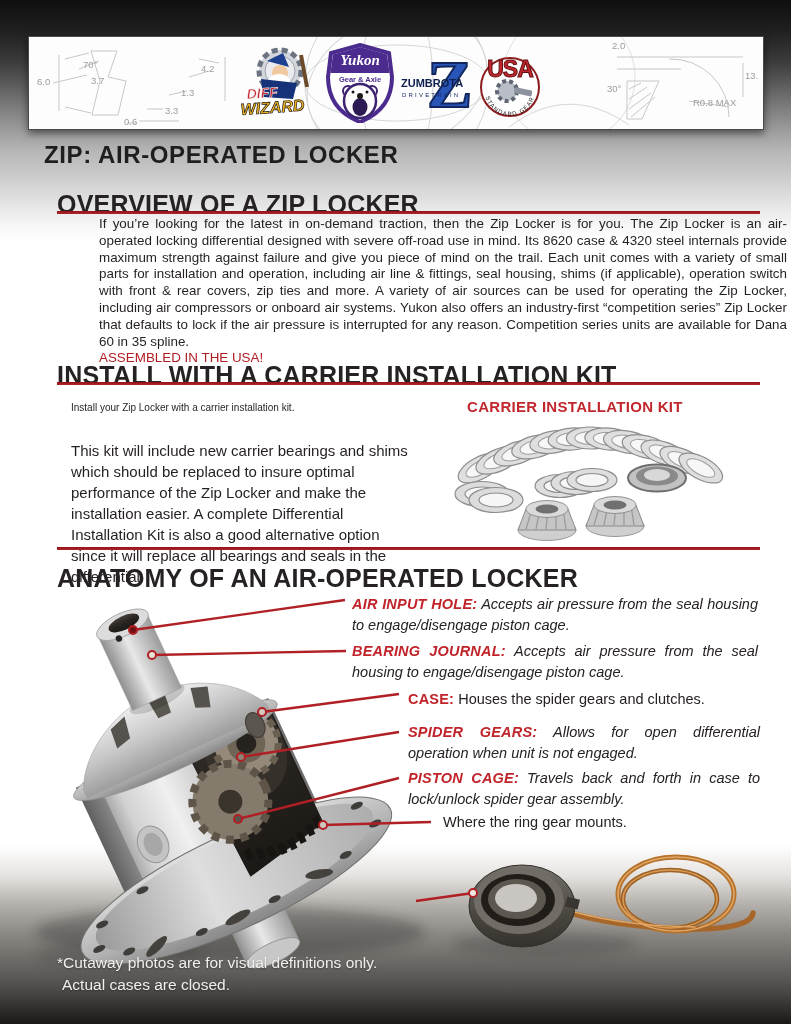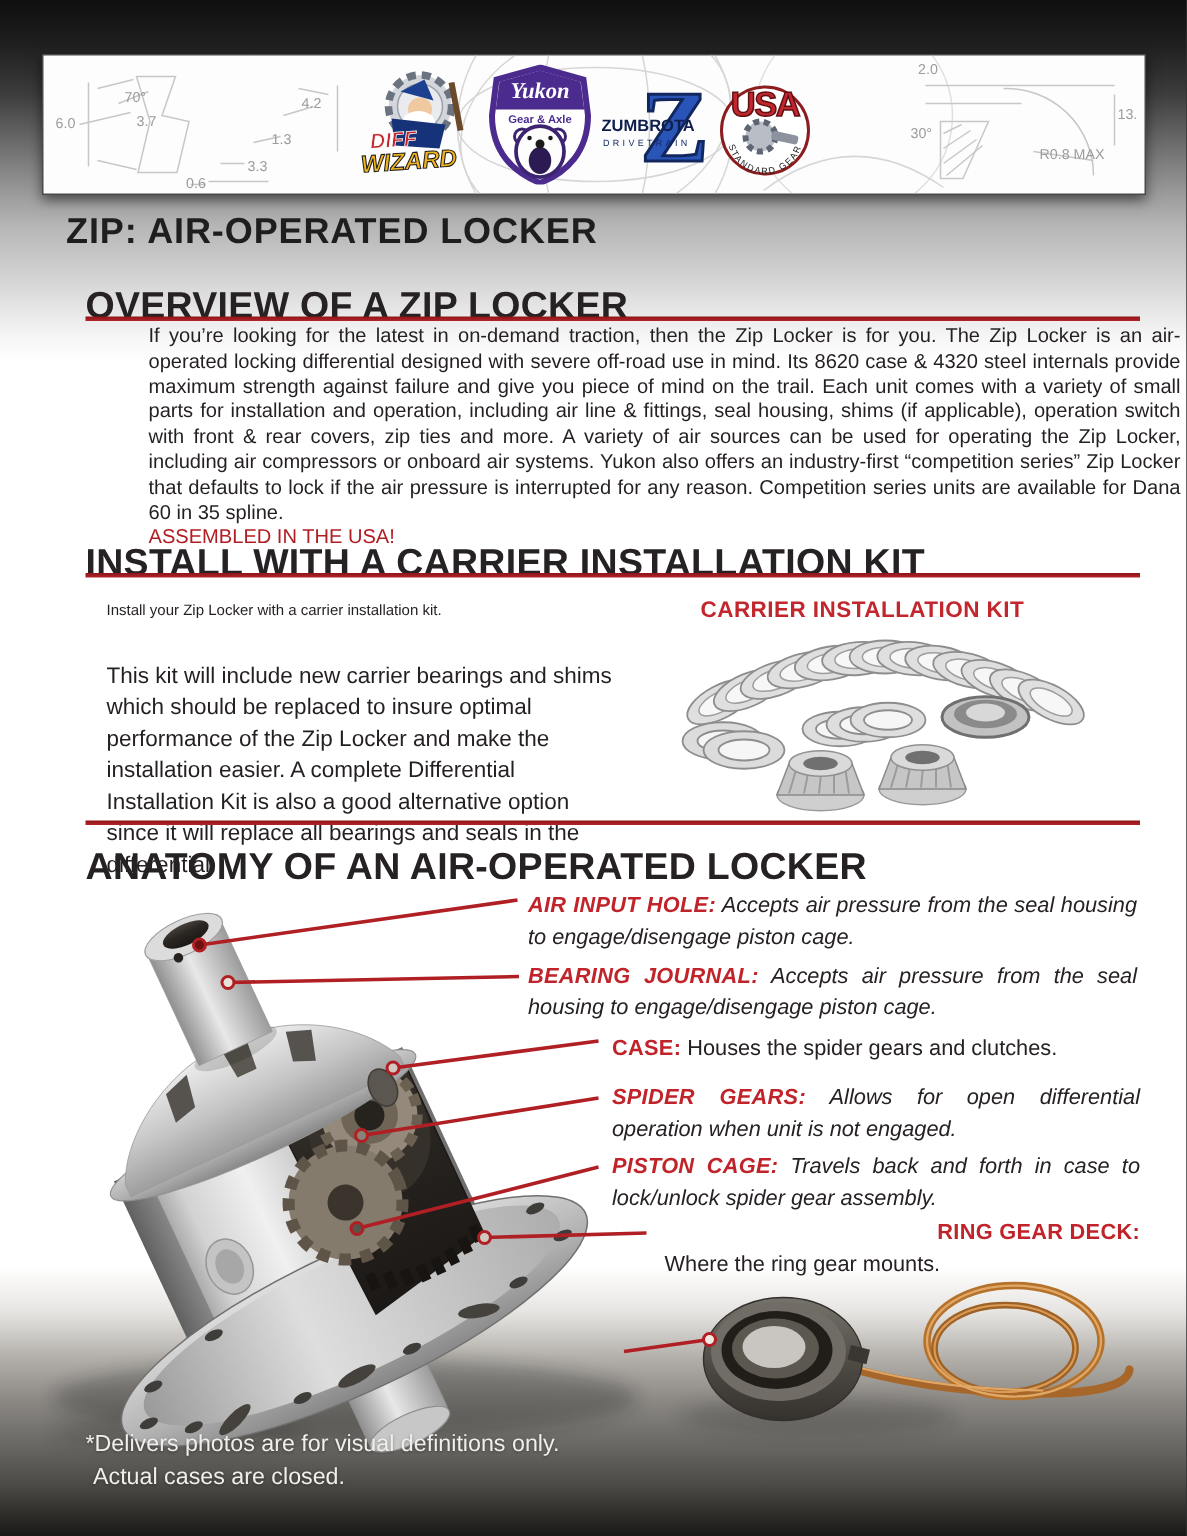--- a/index.html
+++ b/index.html
@@ -400,21 +400,20 @@
   </div>
   <div class="callout c4 just">
     <span class="cl-label">SPIDER GEARS:</span>
     <span>Allows for open differential operation when unit is not engaged.</span>
   </div>
   <div class="callout c5 just">
     <span class="cl-label">PISTON CAGE:</span>
     <span>Travels back and forth in case to lock/unlock spider gear assembly.</span>
   </div>
   <div class="callout c6">
-    <span class="cl-label" style="display:block">RING GEAR DECK:</span>
     <span style="display:block;padding-left:3px">Where the ring gear mounts.</span>
   </div>
 
   <div class="footnote">
-    <div>*Delivers photos are for visual definitions only.</div>
+    <div>*Cutaway photos are for visual definitions only.</div>
     <div class="l2">Actual cases are closed.</div>
   </div>
 </div>
 
 </body></html>

